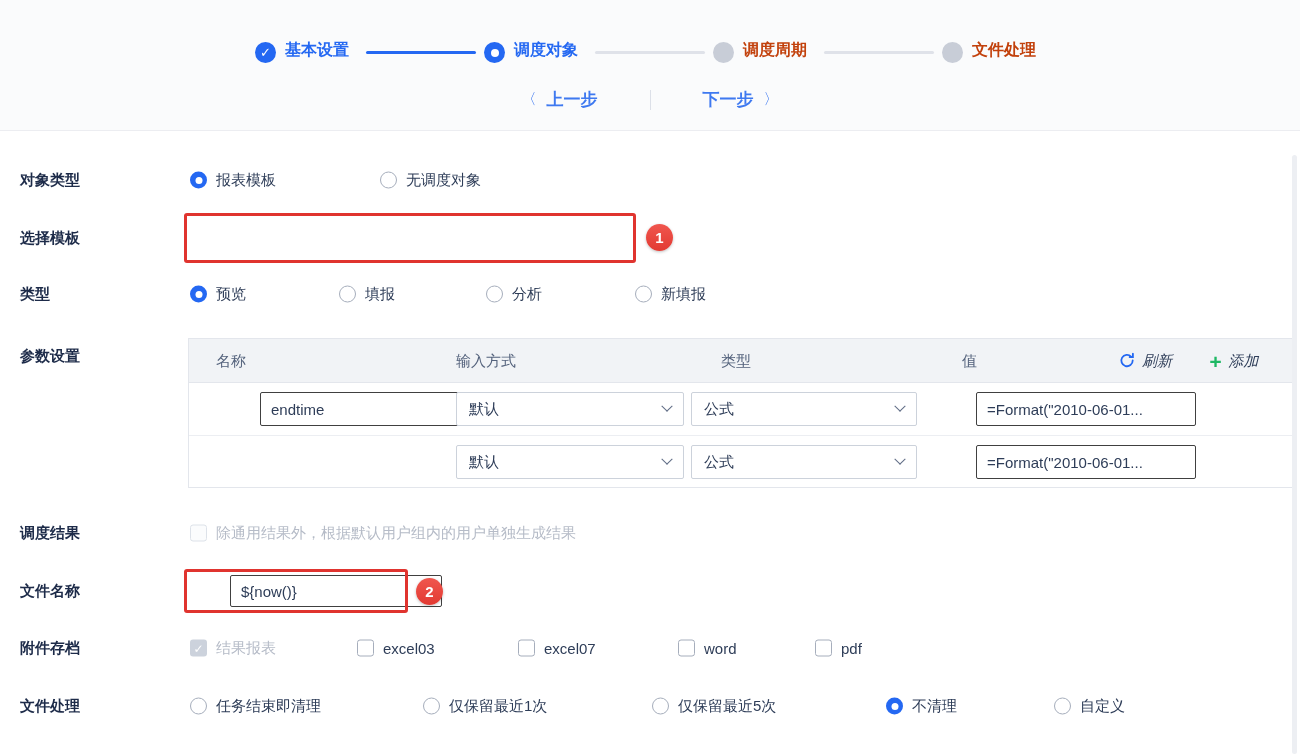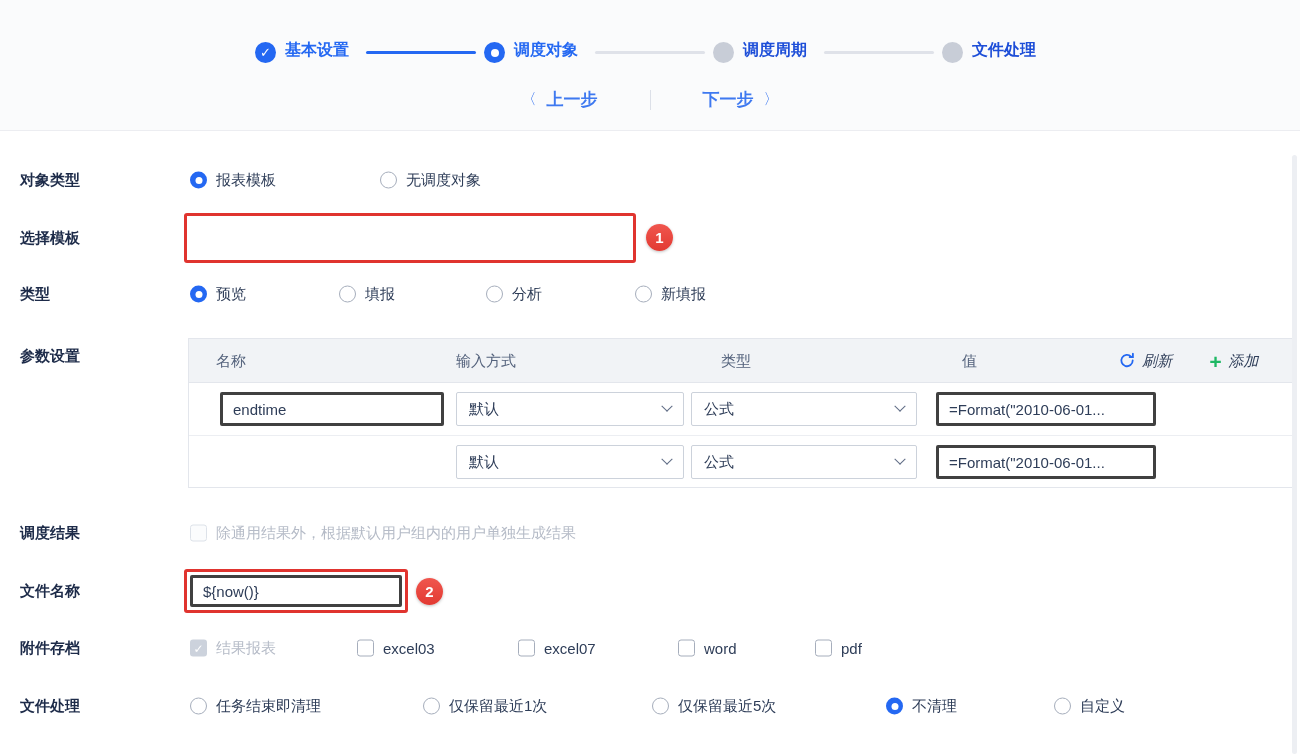--- a/index.html
+++ b/index.html
@@ -14,21 +14,21 @@
     justify-content:center; align-items:center; }
   .step { display:flex; align-items:center; }
   .step-icon { width:21px; height:21px; border-radius:50%; display:flex;
     align-items:center; justify-content:center; flex:0 0 auto; }
   .step-icon.done { background:#2468f2; color:#fff; font-size:13px; font-weight:700; }
   .step-icon.current { background:#2468f2; }
   .step-icon.current .inner { width:8px; height:8px; border-radius:50%; background:#fff; }
   .step-icon.pending { background:#c8cdd7; }
   .step-label { font-size:16px; font-weight:700; margin:0 9px 4px 9px; white-space:nowrap; }
   .step.done .step-label, .step.current .step-label { color:#2468f2; }
-  .step.pending .step-label { color:#1d4ed8;font-family:Liberation Mono, monospace; }
+  .step.pending .step-label { color:#c2410c;font-family:Liberation Mono, monospace; }
   .connector { width:110px; height:3px; border-radius:2px; background:#dfe2e9; margin:0 8px; }
   .connector.active { background:#2468f2; }
 
   
   .navrow { position:absolute; top:88px; left:0; width:100%; display:flex;
     justify-content:center; align-items:center; }
   .navbtn { display:flex; align-items:center; gap:10px; color:#3e79f0; font-size:17px;
     font-weight:600; background:none; border:none; cursor:pointer;
     font-family:inherit; white-space:nowrap; }
   .navbtn .arrow { font-size:15px; font-weight:400; }
@@ -47,22 +47,22 @@
     background:#fff; flex:0 0 auto; position:relative; }
   .radio.sel { border:none; background:#2468f2; }
   .radio.sel::after { content:""; position:absolute; left:50%; top:50%; width:7px; height:7px;
     border-radius:50%; background:#fff; transform:translate(-50%,-50%); }
 
   .cb { width:17px; height:17px; border:1px solid #a6aebc; border-radius:3px;
     background:#fff; flex:0 0 auto; display:flex; align-items:center; justify-content:center; }
   .cb.dis-empty { border-color:#dde2e9; background:#fbfcfd; }
   .cb.dis-checked { border:none; background:#ccd2dc; color:#fff; font-size:12px; font-weight:700; }
 
-  .tinput { height:34px; border:3px solid #404040; border-radius:2px; font-size:15px;
-    color:#2e3d58; padding:0 10px; background:#fff; outline:none; font-family:inherit; }
+  .tinput { height:34px; border:1px solid #404040; border-radius:2px; font-size:15px;
+    color:#2e3d58; padding:0 10px; background:#fff; outline:none; font-family:inherit;margin-left:40px; }
   .selbox { display:flex; align-items:center; justify-content:space-between; padding:0 12px;
     border:1px solid #ccd2db; border-radius:2px; background:#fff; height:34px;
     font-size:15px; color:#2e3d58; cursor:pointer; }
   .chev { width:8px; height:8px; border-right:1.7px solid #5f6c85; border-bottom:1.7px solid #5f6c85;
     transform:rotate(45deg) translate(-2px,-2px); flex:0 0 auto; }
 
   
   .redbox { position:absolute; border:3px solid #e0342f; border-radius:3px; pointer-events:none; z-index:5; }
   .badge { position:absolute; width:27px; height:27px; border-radius:50%;
     background:linear-gradient(180deg,#f0564e,#e23a32); color:#fff; font-size:15px; font-weight:700;

